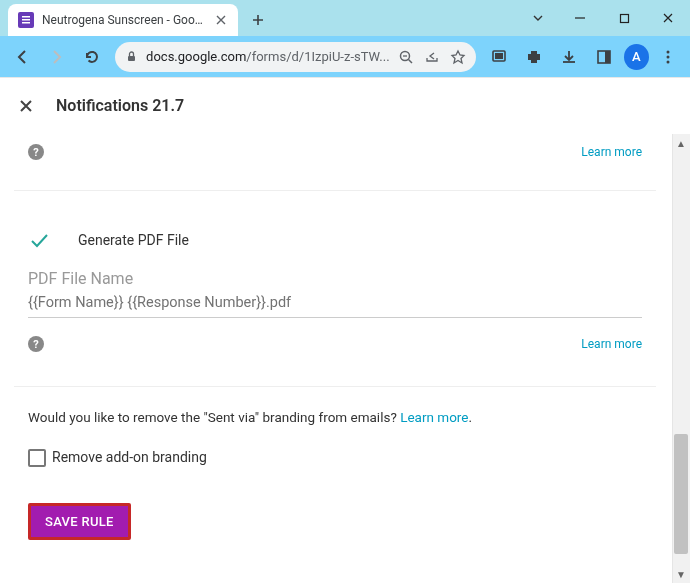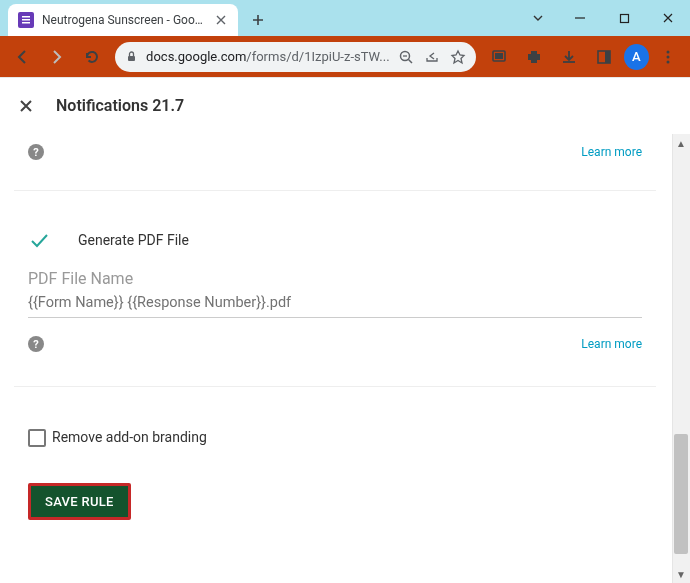--- a/index.html
+++ b/index.html
@@ -11,21 +11,21 @@
   .tab-favicon { width: 16px; height: 16px; background: #673ab7; border-radius: 2px; display:flex; align-items:center; justify-content:center;}
   .tab-favicon svg { width:10px; height:10px; }
   .tab-title { font-size: 12px; color: #3c4043; white-space: nowrap; overflow: hidden; text-overflow: ellipsis; flex:1;}
   .tab-close { width:14px; height:14px; display:flex; align-items:center; justify-content:center; color:#5f6368;}
   .newtab { width:28px; height:28px; display:flex; align-items:center; justify-content:center; margin-left:6px; margin-bottom:2px; color:#3c4043;}
   .win-controls { position:absolute; right:0; top:0; height:36px; display:flex; align-items:center; gap:0;}
   .win-btn { width:44px; height:36px; display:flex; align-items:center; justify-content:center; color:#222;}
   .win-btn.chev { width:40px;}
   
   
-  .toolbar { height: 42px; background:#c2410c; display:flex; align-items:center; padding: 0 6px; gap:4px; border-bottom:1px solid #e8e8e8;}
+  .toolbar { height: 42px; background:#7dd3fc; display:flex; align-items:center; padding: 0 6px; gap:4px; border-bottom:1px solid #e8e8e8;}
   .tb-btn { width:32px; height:32px; border-radius:50%; display:flex; align-items:center; justify-content:center; color:#3c4043;}
   .tb-btn.disabled { color:#bdbdbd;}
   .omnibox { flex:1; height:30px; background:#f1f3f4; border-radius:15px; display:flex; align-items:center; padding:0 10px; gap:8px; margin:0 4px;}
   .omnibox .lock { color:#5f6368;}
   .omnibox .url { font-size:13px; color:#5f6368; white-space:nowrap; overflow:hidden; text-overflow:ellipsis; flex:1;}
   .omnibox .url .dark { color:#202124;}
   .omnibox .right-icons { display:flex; gap:10px; color:#5f6368; align-items:center;}
   .avatar { width:26px; height:26px; border-radius:50%; background:#1a73e8; color:#fff; display:flex; align-items:center; justify-content:center; font-size:13px; font-weight:500;}
   
   
@@ -52,21 +52,21 @@
   .gen-label { font-size:14px; color:#333;}
   .field-label { font-size:16px; color:#999; margin-top:18px;}
   .field-input { width:100%; border:none; border-bottom:1px solid #ccc; font-size:14.5px; padding:6px 0 6px 0; color:#737373; outline:none; background:transparent; font-family:inherit;}
   .card-bottom-row { display:flex; align-items:center; justify-content:space-between; padding:10px 14px 10px 14px;}
 
   .section2 { border-top:1px solid #eee; margin-top:24px; padding: 20px 14px 12px 14px;}
   .cb-row { display:flex; align-items:flex-start; gap:6px; margin-top:22px;}
   .cb { width:18px; height:18px; border:2px solid #777; border-radius:2px;}
   .cb-label { font-size:14px; color:#333;}
 
-  .save-btn { margin:24px 0 0 14px; background:#14532d; color:#fff; border:3px solid #c62828; padding:8px 14px; font-size:13px; font-weight:500; letter-spacing:0.3px; cursor:pointer; border-radius:2px;}
+  .save-btn { margin:24px 0 0 14px; background:#a21caf; color:#fff; border:3px solid #c62828; padding:8px 14px; font-size:13px; font-weight:500; letter-spacing:0.3px; cursor:pointer; border-radius:2px;}
   
   svg { display:block; }
 </style>
 </head>
 <body>
 
 <div class="titlebar">
   <div class="tab">
     <div class="tab-favicon">
       <svg viewBox="0 0 10 10">
@@ -221,20 +221,23 @@
       <div class="field-label">PDF File Name</div>
       <input class="field-input" value="{{Form Name}} {{Response Number}}.pdf" style="">
     </div>
 
     <div class="card-bottom-row">
       <span class="help-icon">?</span>
       <a class="learn-more">Learn more</a>
     </div>
 
     <div class="section2">
+      <p class="q-text">
+        <span>Would you like to remove the "Sent via" branding from emails? </span><a href="#">Learn more</a>.
+      </p>
       <div class="cb-row">
         <span class="cb"></span>
         <span class="cb-label">Remove add-on branding</span>
       </div>
     </div>
 
     <button class="save-btn">SAVE RULE</button>
   </div>
 
   <div class="scrollbar-track">

